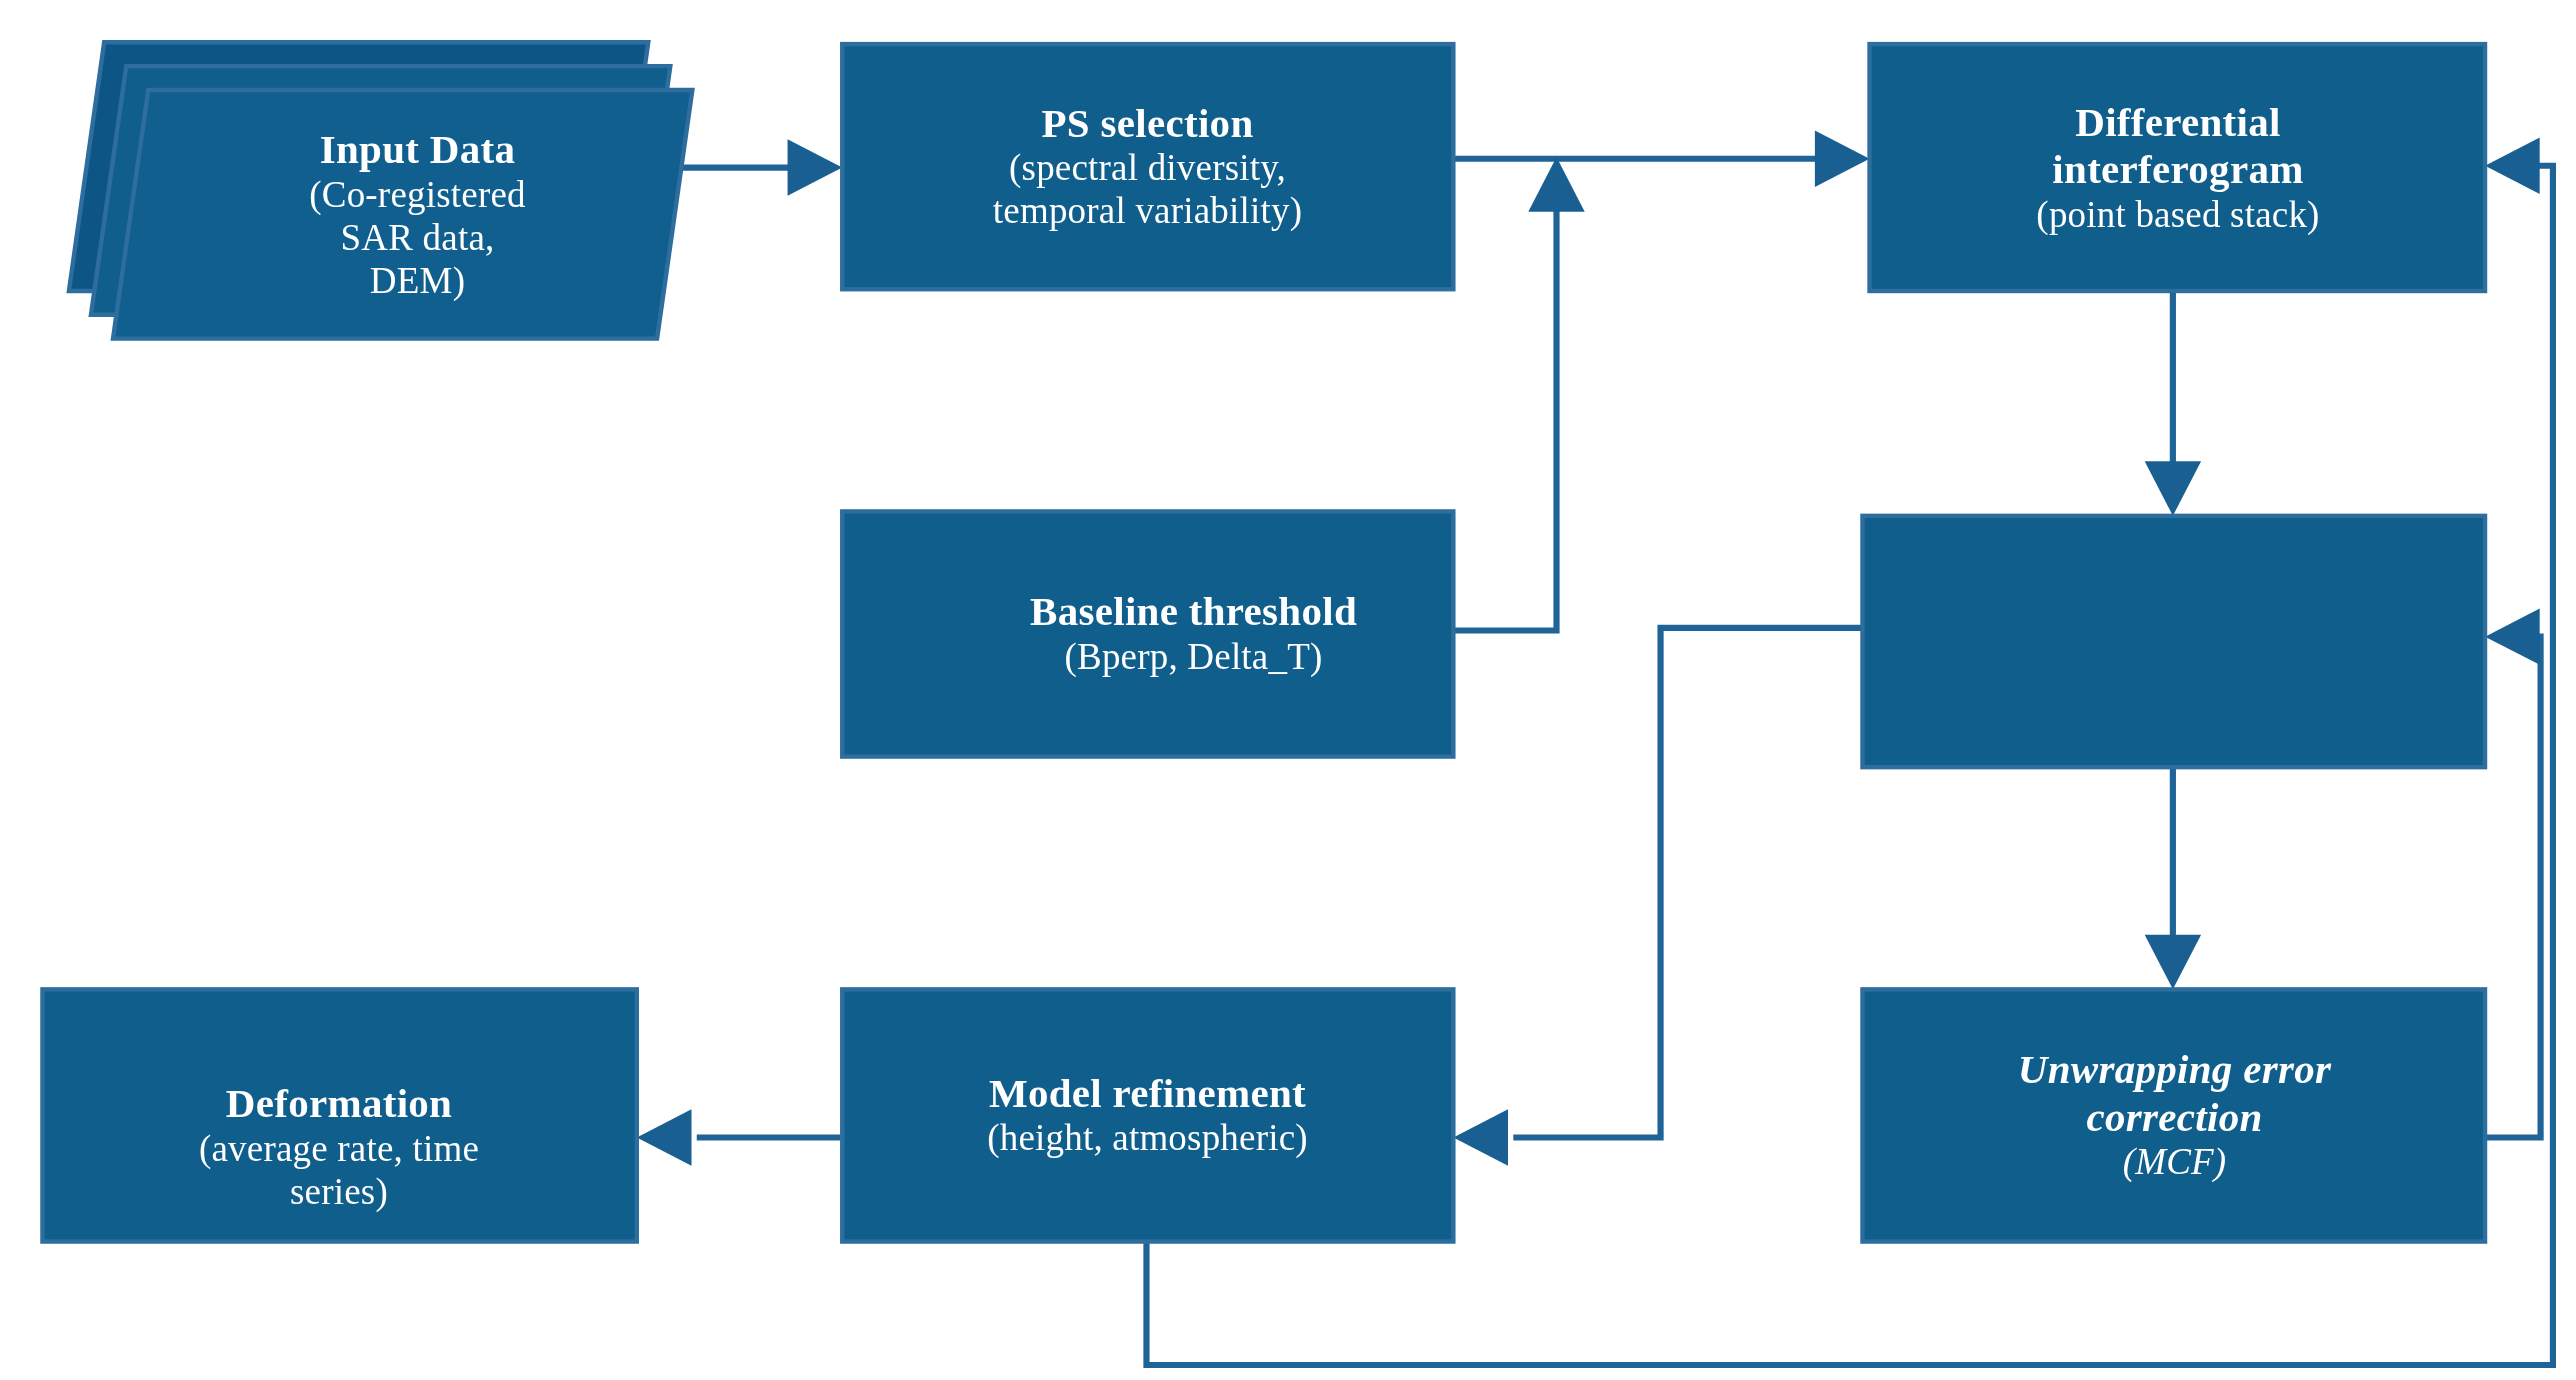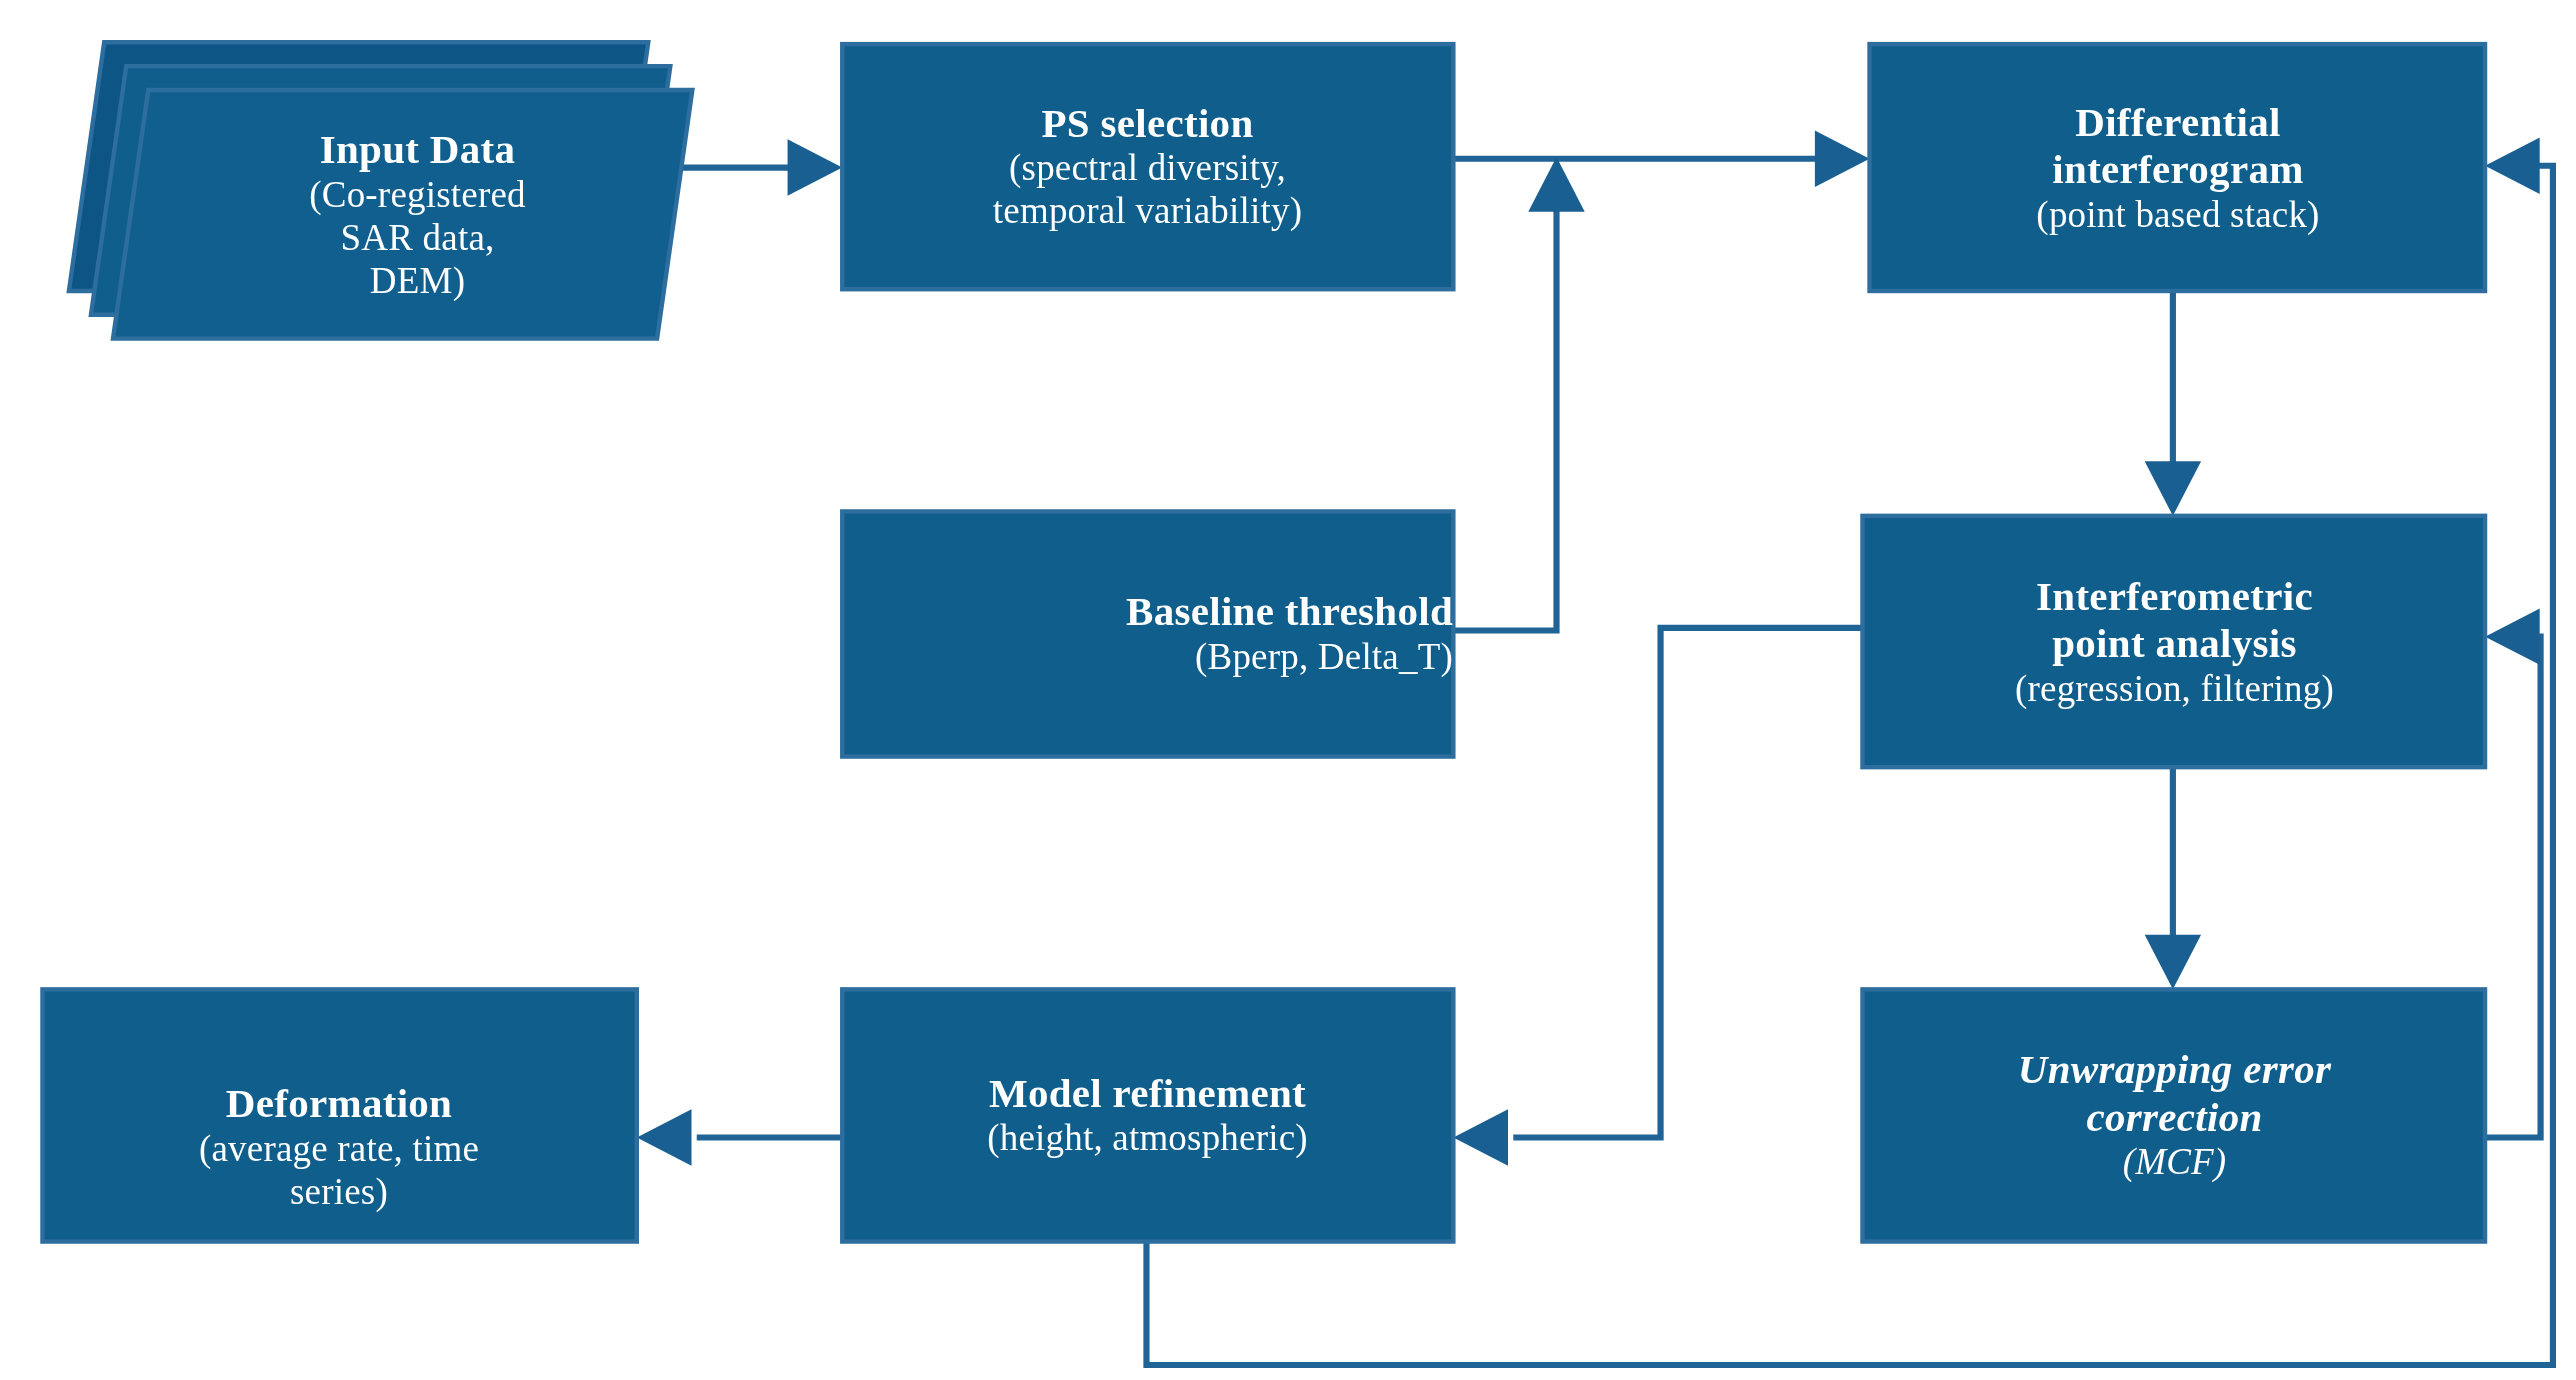--- a/index.html
+++ b/index.html
@@ -131,30 +131,25 @@
     <div class="node-sub">(spectral diversity,
 temporal variability)</div>
   </div>
 
   <div class="node-label" style="left:1870px; top:44px; width:616px; height:247px;">
     <div class="node-title">Differential
 interferogram</div>
     <div class="node-sub">(point  based stack)</div>
   </div>
 
-  <div class="node-label" style="left:842px; top:511px; width:611px; height:245px;align-items:flex-end;">
+  <div class="node-label" style="left:888px; top:511px; width:611px; height:245px;">
     <div class="node-title">Baseline threshold</div>
     <div class="node-sub">(Bperp, Delta_T)</div>
   </div>
 
-  <div class="node-label" style="left:1863px; top:516px; width:623px; height:251px;">
-    <div class="node-title">Interferometric
-point analysis</div>
-    <div class="node-sub">(regression,  filtering)</div>
-  </div>
 
   <div class="node-label" style="left:1863px; top:989px; width:623px; height:252px;font-style:italic;">
     <div class="node-title">Unwrapping error
 correction</div>
     <div class="node-sub">(MCF)</div>
   </div>
 
   <div class="node-label" style="left:842px; top:989px; width:611px; height:252px;align-items:center;">
     <div class="node-title">Model refinement</div>
     <div class="node-sub">(height,  atmospheric)</div>

